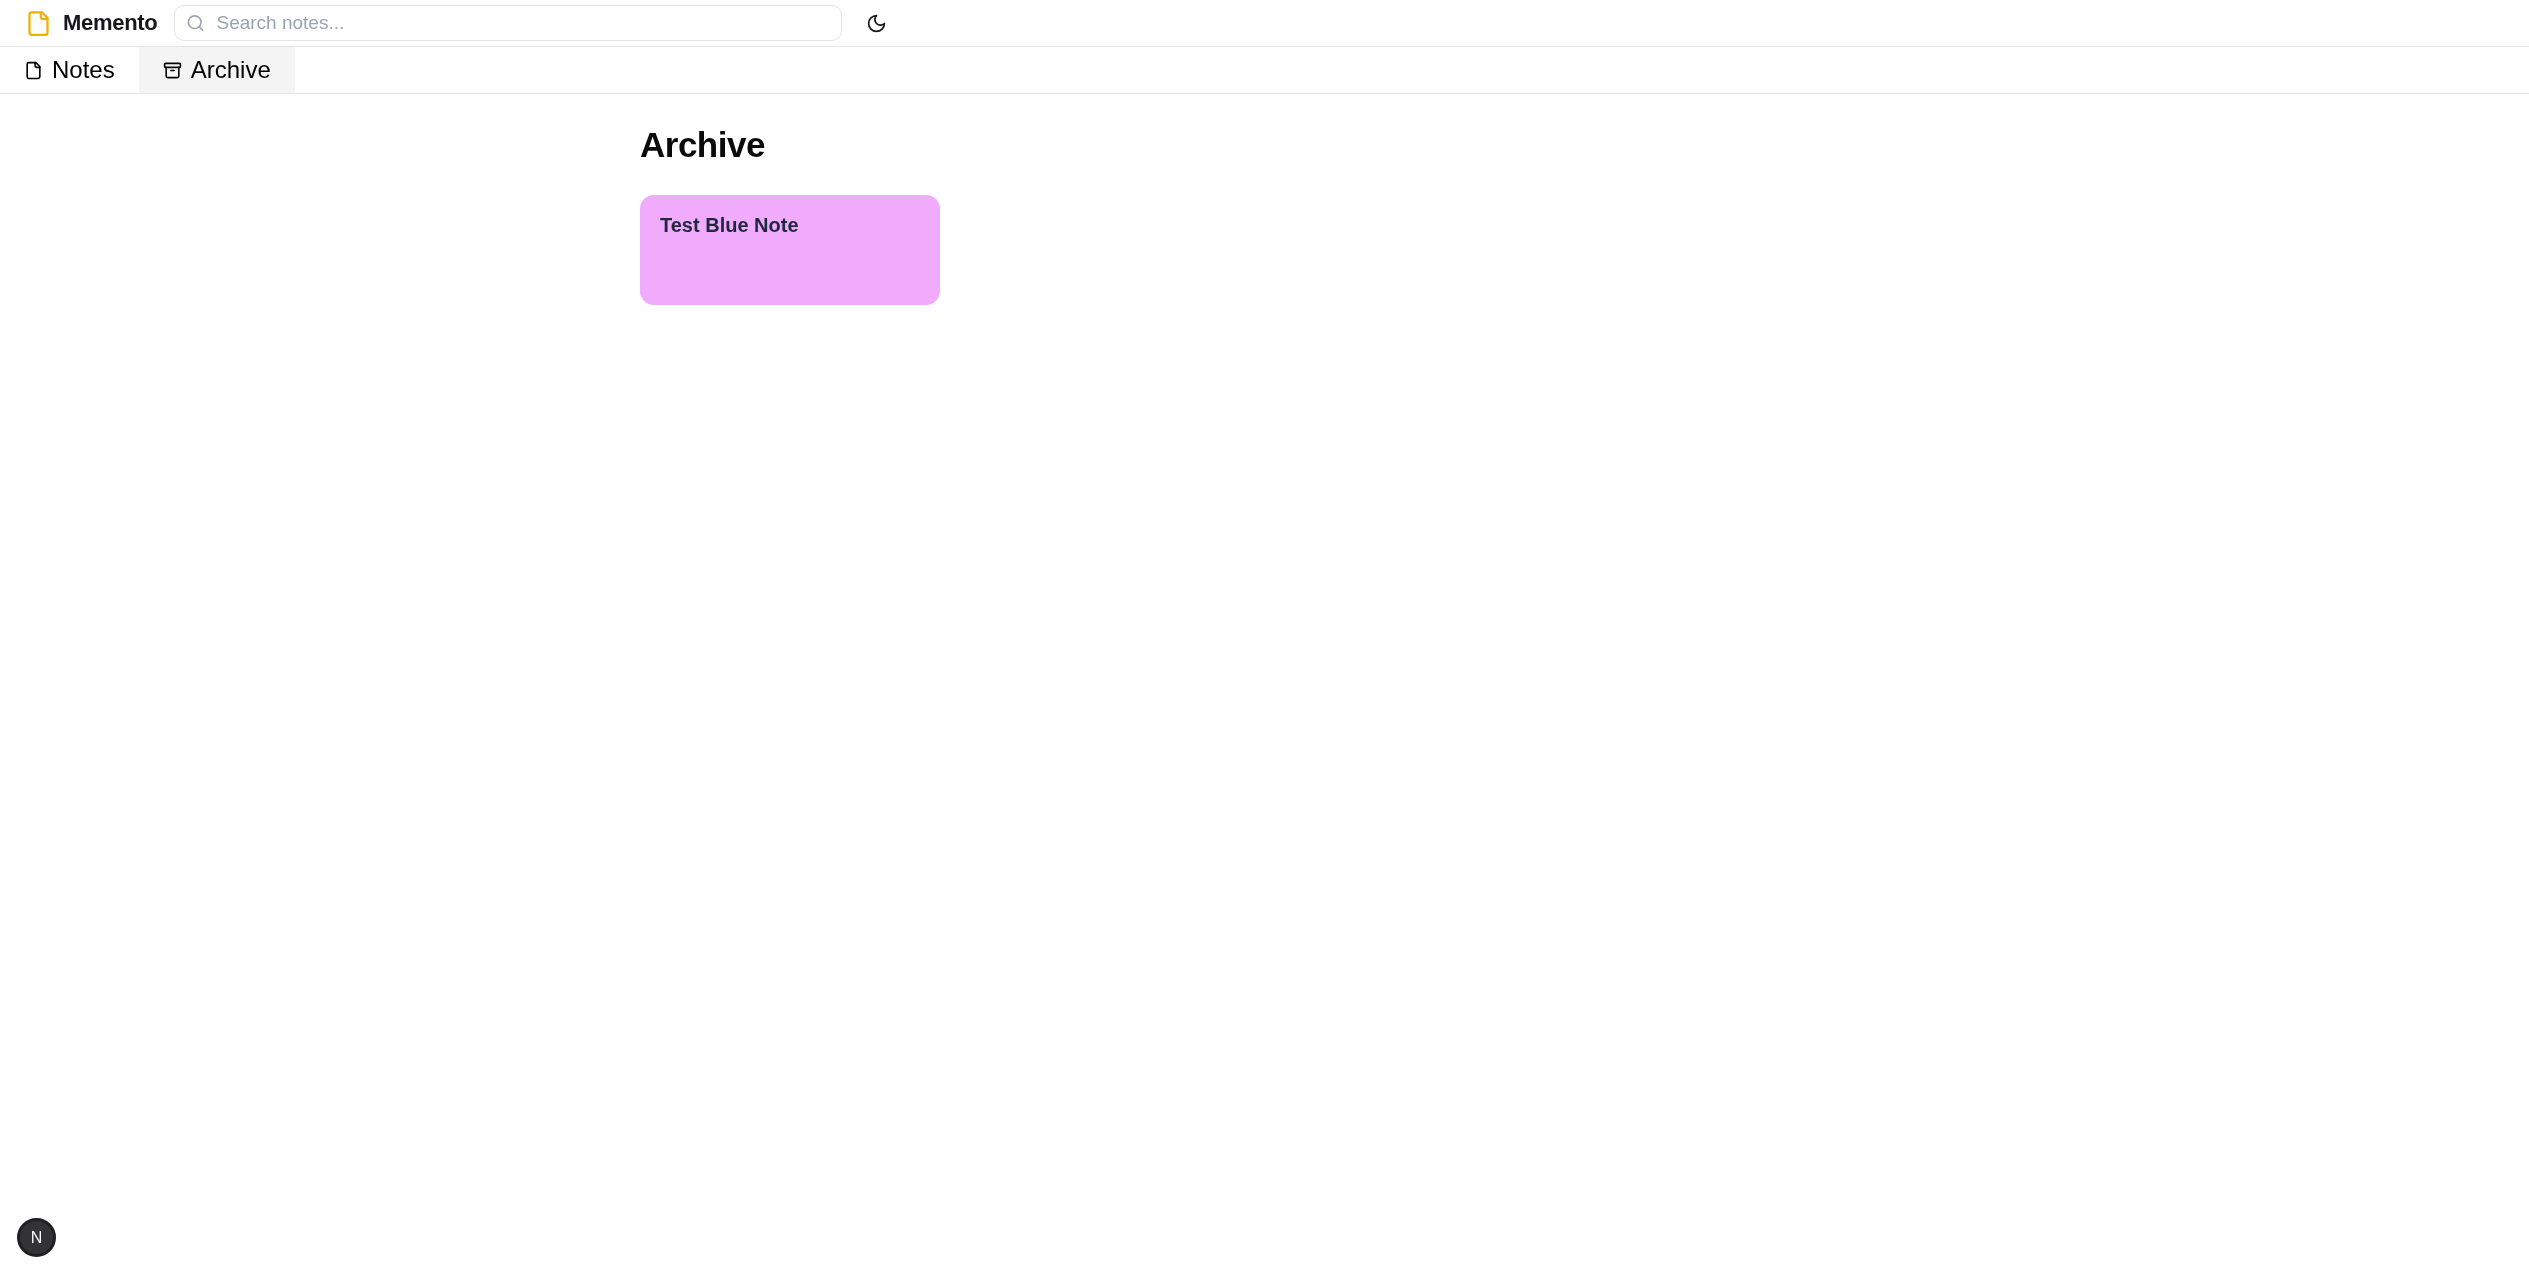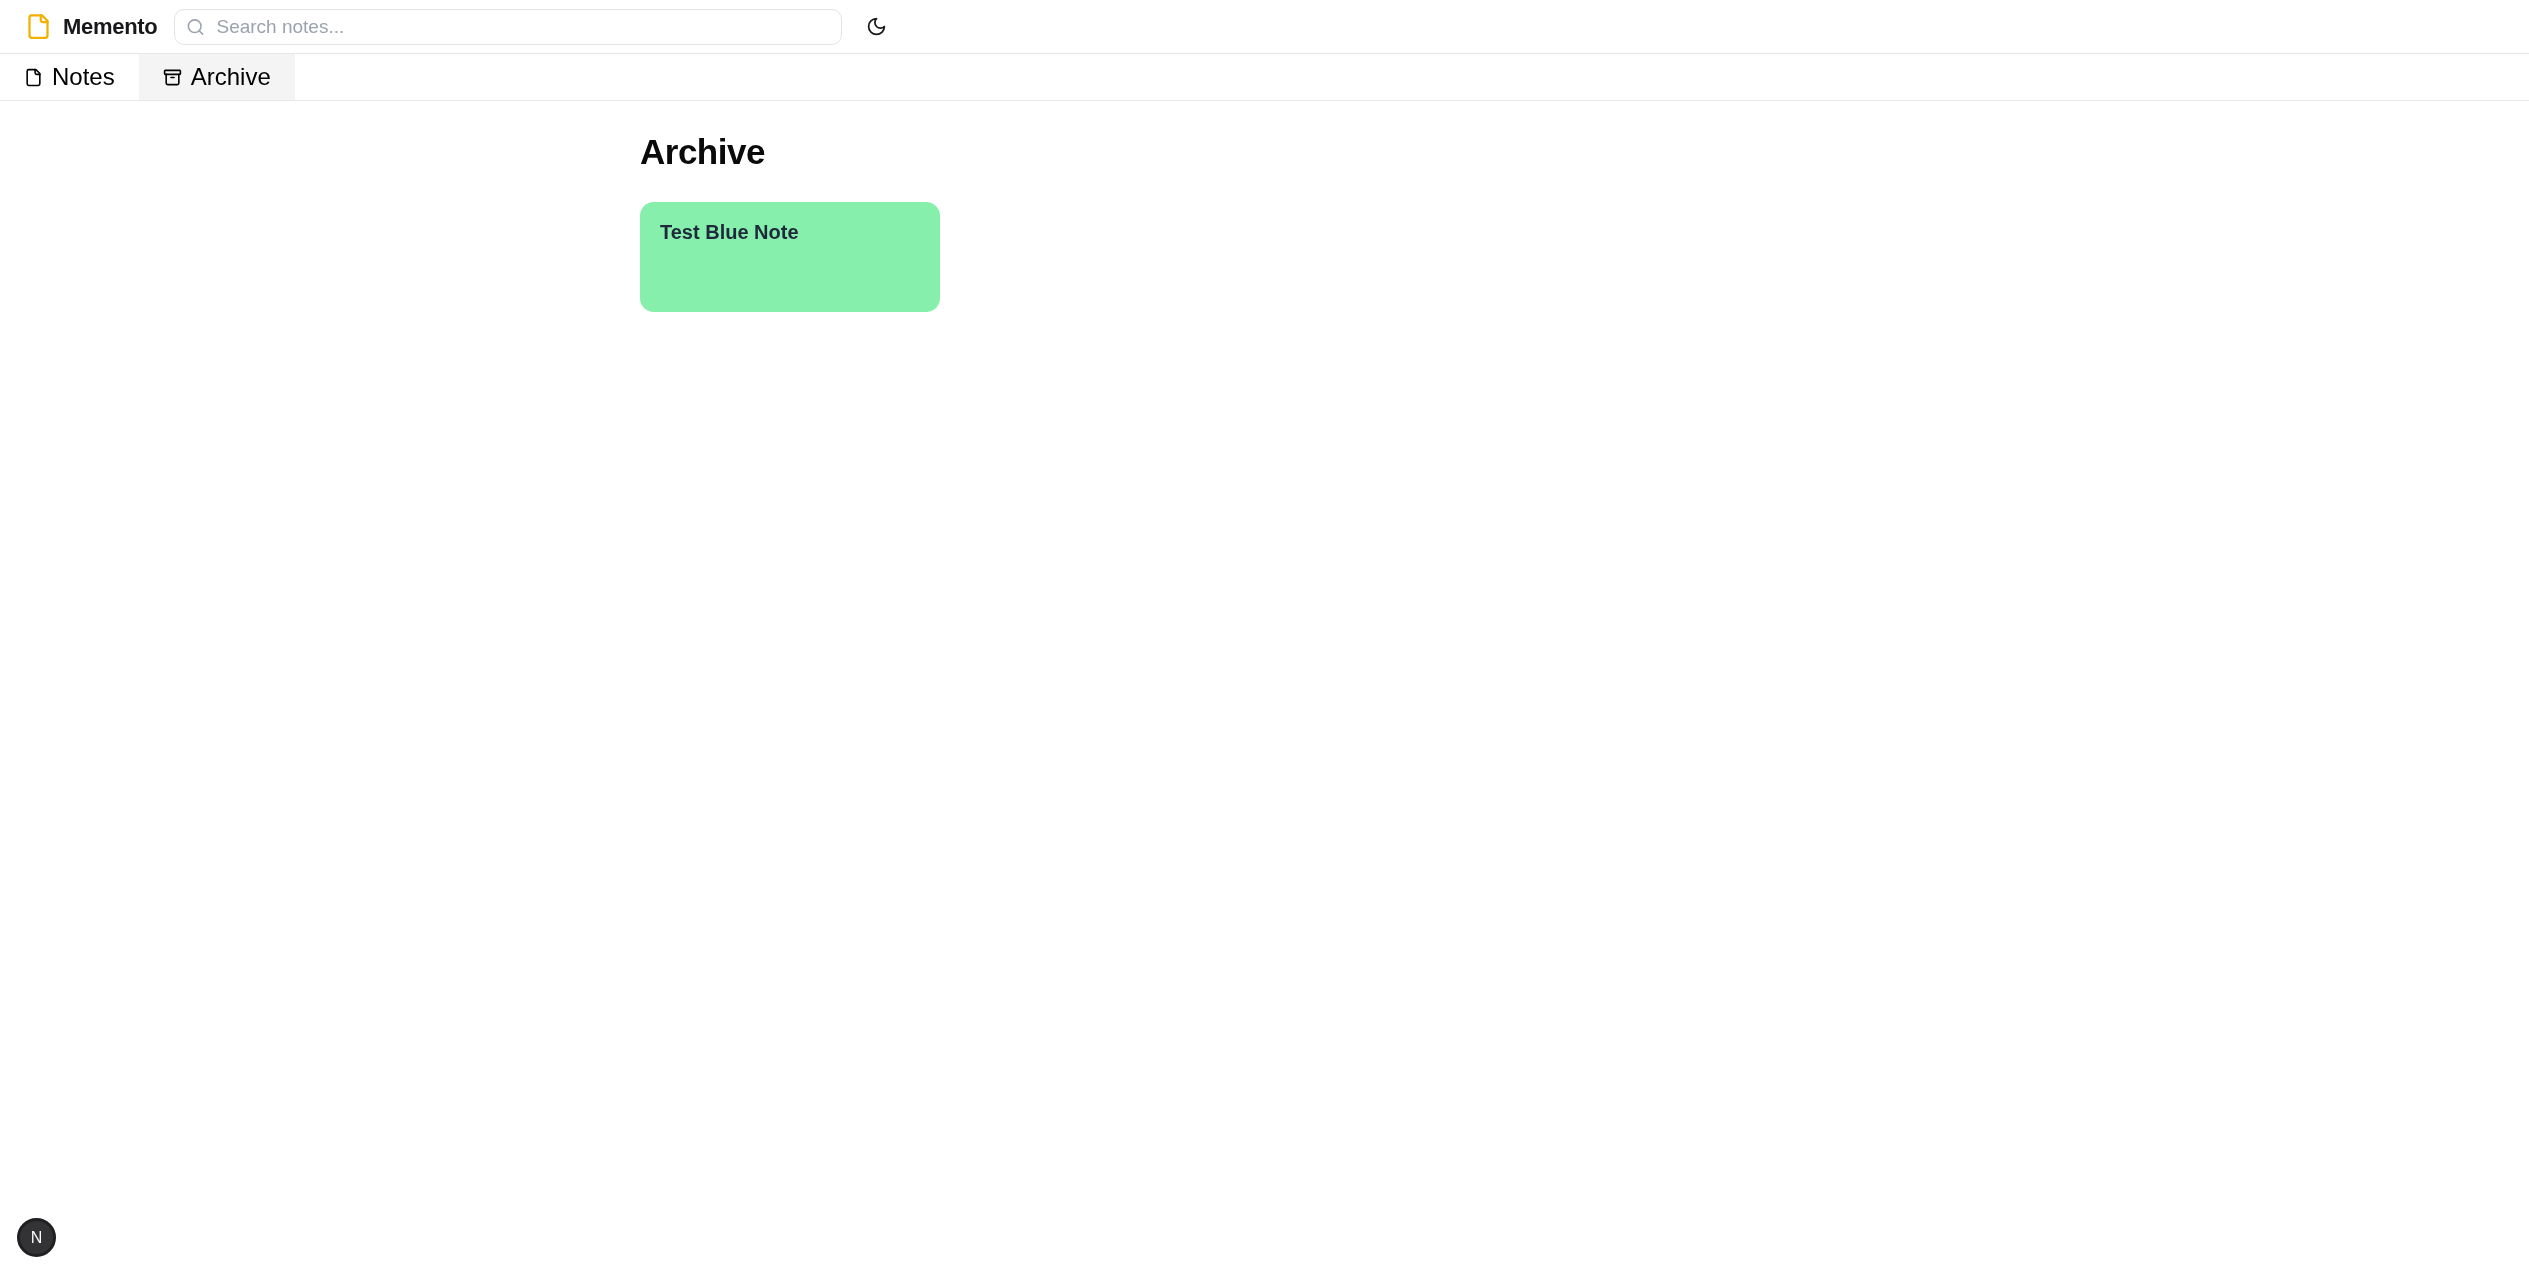--- a/index.html
+++ b/index.html
@@ -6,21 +6,21 @@
   html, body {
     width: 2529px; height: 1277px;
     background: #ffffff;
     font-family: "Liberation Sans", sans-serif;
     color: #18181b;
     overflow: hidden;
   }
 
   
   .header {
-    height: 54px;
+    height: 47px;
     display: flex;
     align-items: center;
     padding: 0 25px;
     border-bottom: 1px solid #e5e7eb;
     background: #ffffff;
   }
   .brand { display: flex; align-items: center; gap: 11px; }
   .brand svg { width: 27px; height: 27px; }
   .app-title {
     font-size: 22px;
@@ -187,19 +187,19 @@
       <path d="M4 8v11a2 2 0 0 0 2 2h12a2 2 0 0 0 2-2V8"></path>
       <path d="M10 12h4"></path>
     </svg>
     <span>Archive</span>
   </div>
 </nav>
 
 <main class="main">
   <h1 class="page-title">Archive</h1>
   <div class="notes-grid">
-    <article class="note-card" style="background: #86efac;">
+    <article class="note-card" style="background: #f0abfc;">
       <h3 class="note-title">Test Blue Note</h3>
     </article>
   </div>
 </main>
 
 <button class="fab">N</button>
 
 </body></html>

